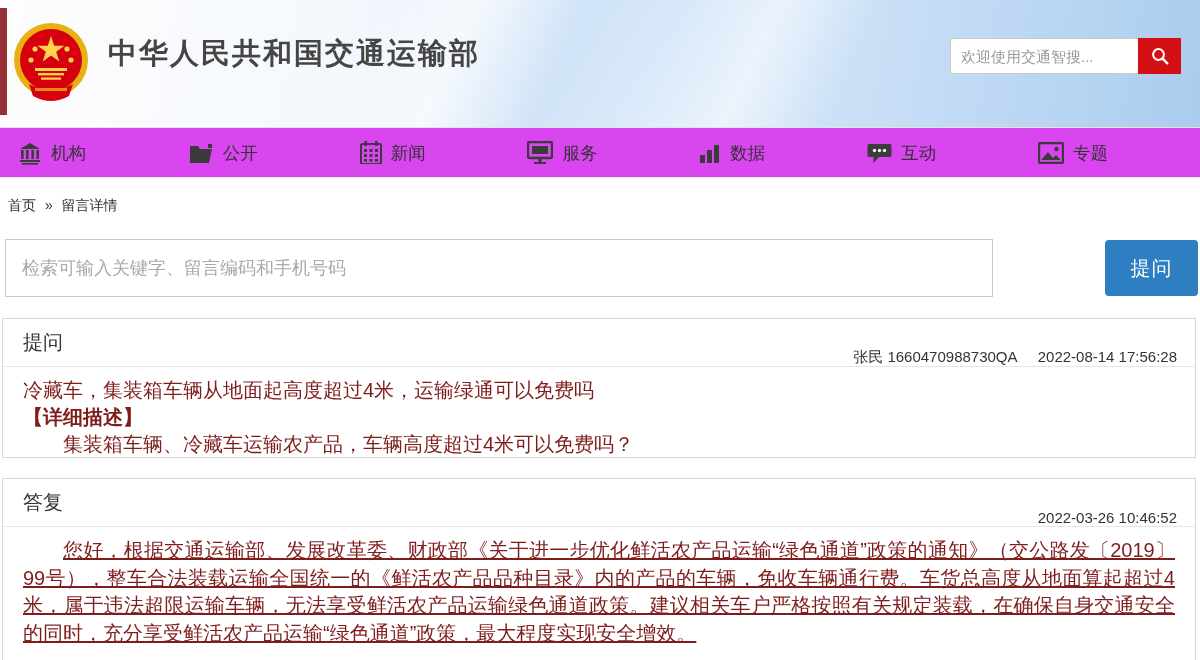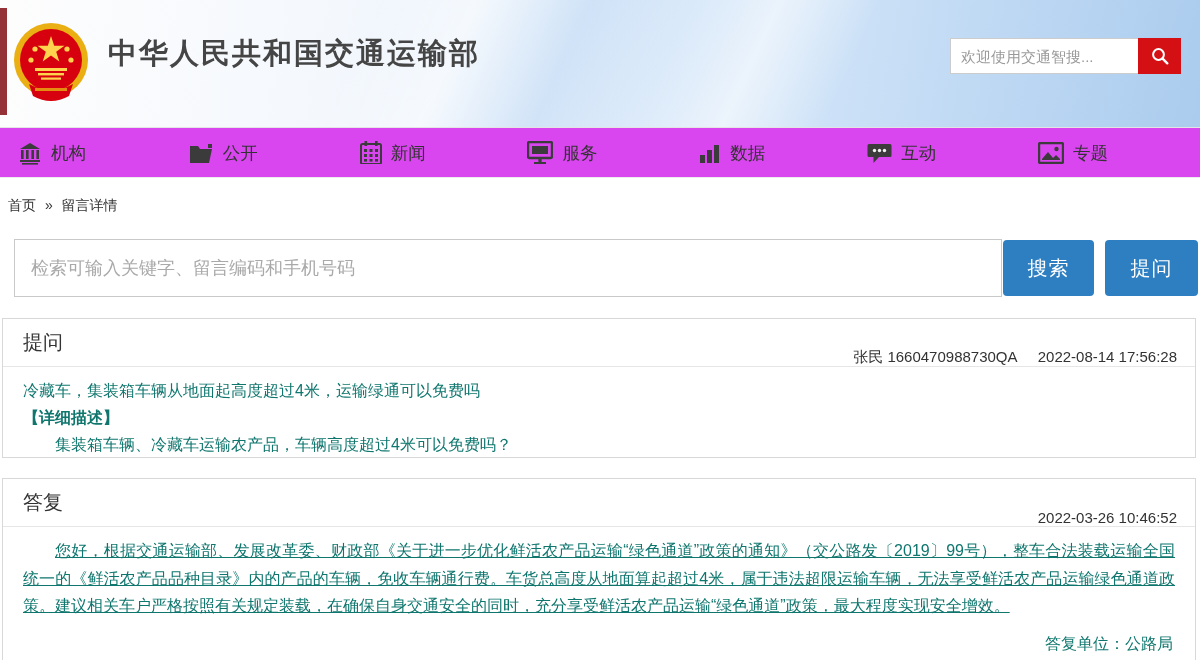--- a/index.html
+++ b/index.html
@@ -48,21 +48,21 @@
   .nav-item .label { font-size: 17.5px; color: #333; font-weight: 500; }
   .nav-item svg { display: block; }
 
   
   .breadcrumb { position: absolute; left: 8px; top: 197px; font-size: 14px; color: #333; }
   .breadcrumb .sep { margin: 0 5px; color: #333; }
 
   
   .search-row { position: absolute; left: 2px; top: 239px; width: 1196px; height: 58px; }
   .search-row input {
-    position: absolute; left: 12px; top: 0; width: 988px; height: 58px;
+    position: absolute; left: 3px; top: 0; width: 988px; height: 58px;
     border: 1px solid #c9c9c9; padding: 16px 16px; font-size: 18px; color: #333;
     outline: none; font-family: inherit; background: #fff;
   }
   .search-row input::placeholder { color: #a9a9a9; }
   .btn-blue {
     position: absolute; top: 1px; height: 56px; background: #2d7fc1; color: #fff;
     border: none; border-radius: 4px; font-size: 20px; cursor: pointer;
     font-family: inherit; letter-spacing: 1px;
   }
   .btn-search { left: 1001px; width: 91px; }
@@ -72,21 +72,21 @@
   .panel { position: absolute; left: 2px; width: 1194px; border: 1px solid #d8d8d8; background: #fff; }
   .panel-question { top: 318px; height: 140px; }
   .panel-reply { top: 478px; height: 200px; }
   .panel-head {
     height: 48px; border-bottom: 1px solid #e6e6e6; display: flex;
     align-items: center; justify-content: space-between; padding: 0 18px 0 20px;
   }
   .panel-title { font-size: 20px; color: #333; }
   .panel-meta { font-size: 15px; color: #333; margin-top: 29px; }
   .panel-meta .meta-code { margin-right: 16px; }
-  .panel-body { padding: 10px 20px 0 20px; font-size: 16px; color: #0f766e; }
+  .panel-body { padding: 10px 20px 0 20px; font-size: 20px; color: #7f1d1d; }
 
   .q-line { line-height: 27px; }
   .q-detail-label { font-weight: bold; line-height: 27px; }
   .q-detail-text { line-height: 27px; text-indent: 2em; }
 
   .reply-text { line-height: 27.5px; text-indent: 2em; text-align: justify; text-decoration: underline; }
   .reply-unit { margin-top: 10px; text-align: right; line-height: 27px; padding-right: 2px; }
 </style>
 </head>
 <body>
@@ -198,21 +198,20 @@
   </div>
 
   <div class="breadcrumb">
     <span>首页</span>
     <span class="sep">»</span>
     <span>留言详情</span>
   </div>
 
   <div class="search-row">
     <input type="text" placeholder="检索可输入关键字、留言编码和手机号码" style="">
-    <button class="btn-blue btn-search">搜索</button>
     <button class="btn-blue btn-ask">提问</button>
   </div>
 
   <div class="panel panel-question">
     <div class="panel-head">
       <span class="panel-title">提问</span>
       <span class="panel-meta">
         <span>张民</span>
         <span class="meta-code">1660470988730QA</span>
         <span>2022-08-14 17:56:28</span>

